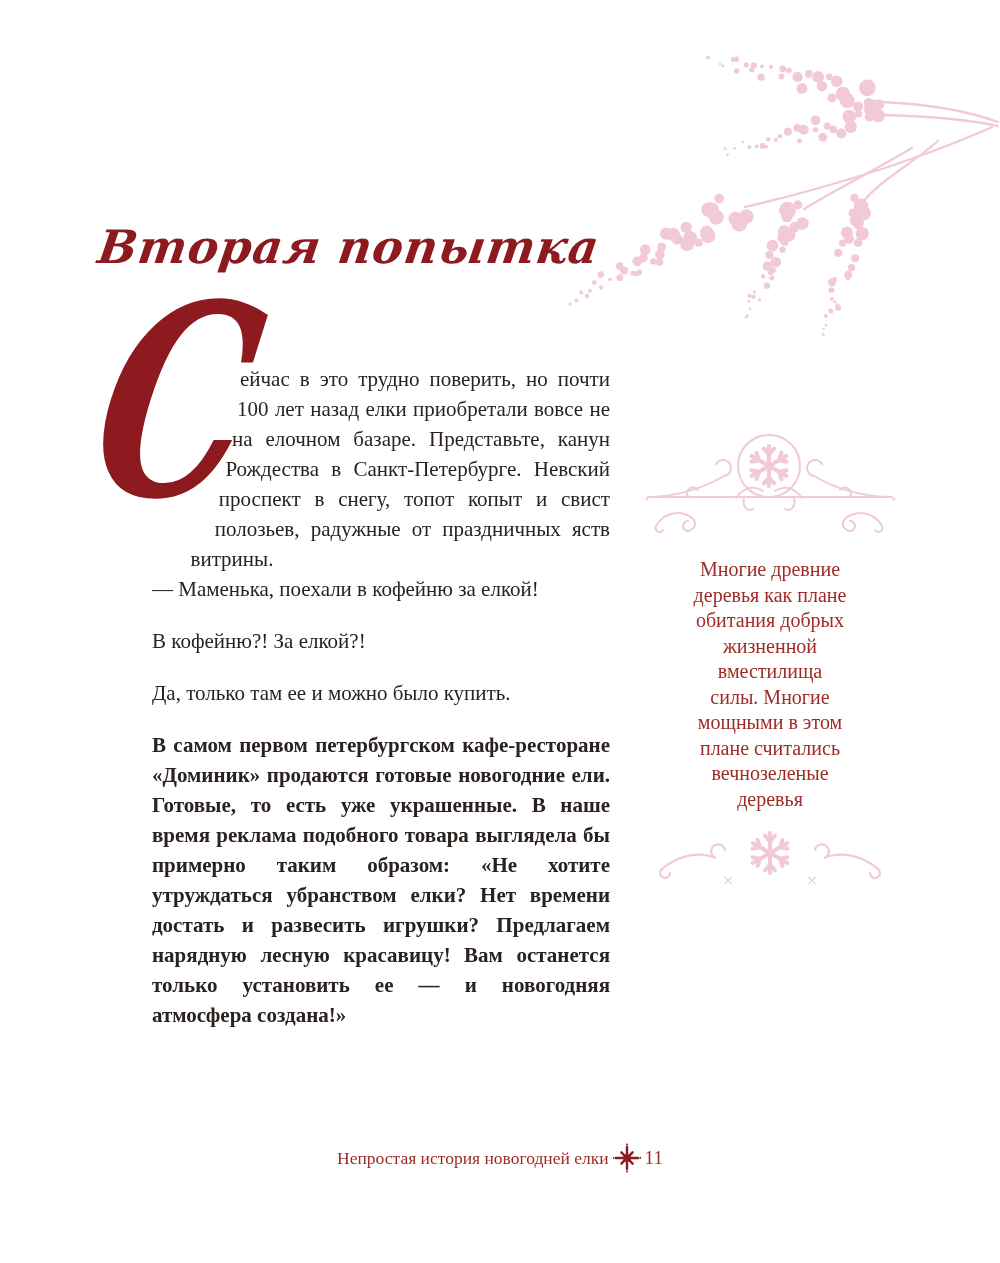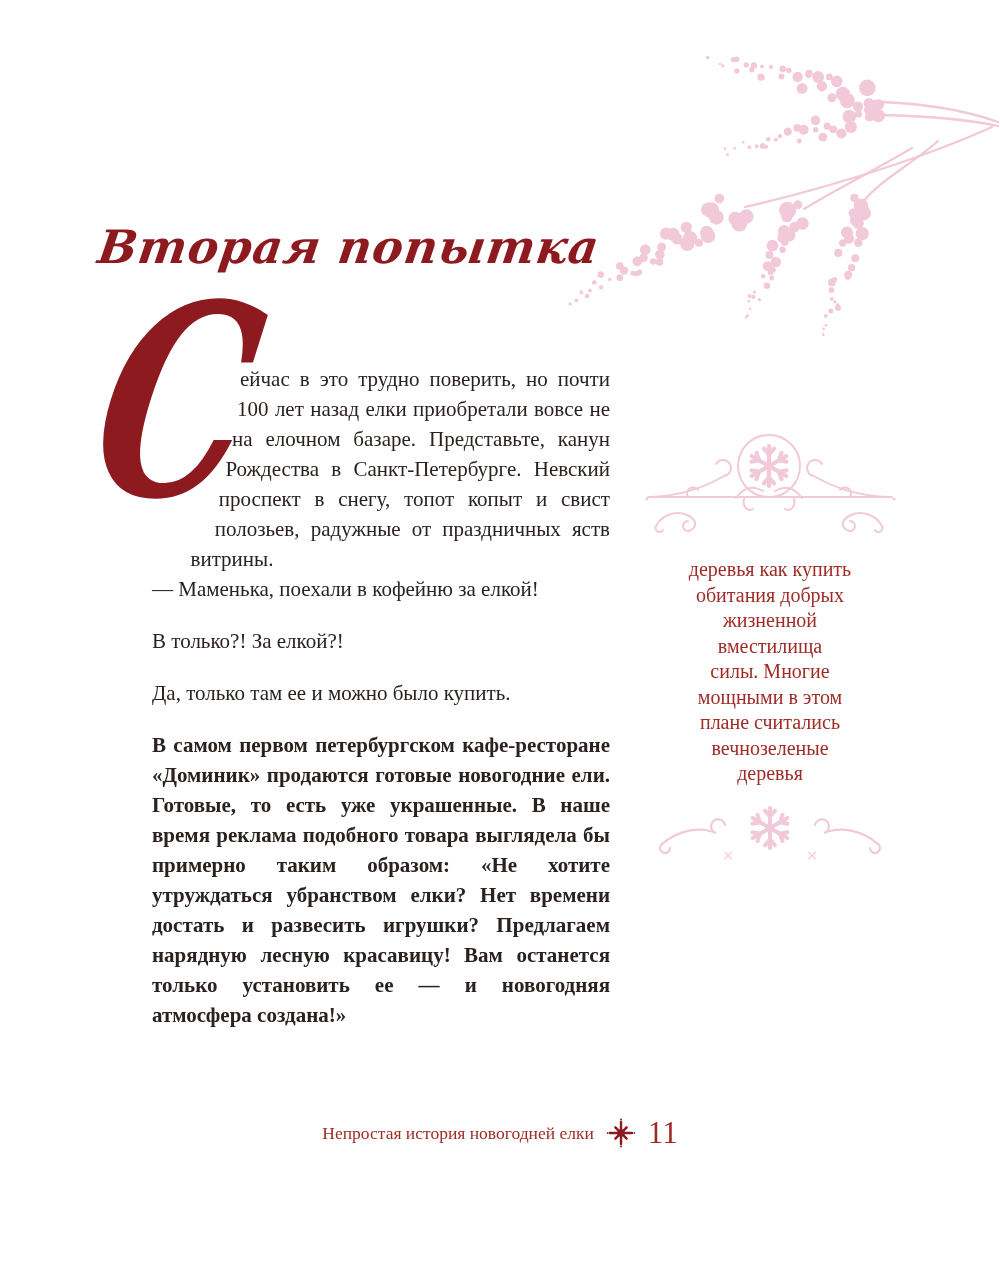--- a/index.html
+++ b/index.html
@@ -34,24 +34,24 @@
   .dialogue:last-of-type{margin-bottom:14px !important;}
   .closing{text-align:justify;font-weight:bold;}
 
   
   .side-col{position:absolute;left:644px;top:420px;width:252px;text-align:center;}
   .side-col svg{display:block;}
   .side-text{margin-top:22px;font-size:20px;line-height:25.5px;color:#9e2b25;}
   #orn-bottom{margin-top:17px;}
 
   
-  .footer{position:absolute;left:0;top:1115px;width:1000px;
-          display:flex;align-items:center;justify-content:center;gap:13px;}
+  .footer{position:absolute;left:0;top:1143px;width:1000px;
+          display:flex;align-items:center;justify-content:center;gap:4px;}
   .running-title{font-size:17.5px;color:#9e2b25;}
-  .page-number{font-size:31px;color:#9e2b25;}
+  .page-number{font-size:19px;color:#9e2b25;}
 
   
   #branch{position:absolute;left:540px;top:20px;}
 </style>
 </head>
 <body>
 
 <div class="page">
 
   <svg id="branch" width="460" height="340" viewBox="0 0 460 340">
@@ -220,21 +220,21 @@
       <circle cx="323.6242138886172" cy="193.11682316162705" r="7.328609970386066" fill="#f1c9d8"></circle>
       <circle cx="320.9924699600677" cy="185.93712402913263" r="7.39178435470692" fill="#f1c9d8"></circle>
       <circle cx="314.3823537174589" cy="177.91220064848872" r="4.078579127788544" fill="#f1c9d8"></circle>
     </svg>
 
   <h1 class="chapter-title">Вторая попытка</h1>
 
   <div class="main-col">
     <p class="opening"><span class="cap-shape"></span><span class="drop-cap">С</span><span>ейчас в это трудно поверить, но почти 100 лет назад елки приобретали вовсе не на елочном базаре. Представьте, канун Рождества в Санкт-Петербурге. Невский проспект в снегу, топот копыт и свист полозьев, радужные от праздничных яств витрины.</span></p>
     <p class="dialogue">—  Маменька, поехали в кофейню за елкой!</p>
-    <p class="dialogue">В только?! За елкой?!</p>
+    <p class="dialogue">В кофейню?! За елкой?!</p>
     <p class="dialogue">Да, только там ее и можно было купить.</p>
     <p class="closing">В самом первом петербургском кафе-ресторане «Доминик» продаются готовые новогодние ели. Готовые, то есть уже украшенные. В наше время реклама подобного товара выглядела бы примерно таким образом: «Не хотите утруждаться убранством елки? Нет времени достать и развесить игрушки? Предлагаем нарядную лесную красавицу! Вам останется только установить ее — и новогодняя атмосфера создана!»</p>
   </div>
 
   <aside class="side-col">
     <svg id="orn-top" width="252" height="115" viewBox="0 0 252 115">
         <g stroke="#f1c9d8" stroke-width="2" fill="none" stroke-linecap="round">
           <circle cx="125" cy="46" r="31"></circle>
           <path d="M4,77 H248"></path>
         </g>
@@ -276,21 +276,22 @@
             <path d="M6,77 C34,76 58,69 80,56 a8,8 0 1 0 -8,-12"></path>
             <path d="M44,77 a6,6 0 1 1 10,-7"></path>
             <path d="M92,78 c8,-11 18,-13 27,-7"></path>
             <path d="M100,79 c-2,8 4,13 9,10"></path>
             <path d="M12,106 C18,95 32,90 43,95 C52,99 54,106 47,110 a5,5 0 1 1 -3,-9"></path>
             <path d="M12,106 a4,4 0 1 0 7,4"></path>
           </g>
         </g>
       </svg>
     <div class="side-text">
-      <div>деревья как купить</div>
+      <div>Многие древние</div>
+      <div>деревья как плане</div>
       <div>обитания добрых</div>
       <div>жизненной</div>
       <div>вместилища</div>
       <div>силы. Многие</div>
       <div>мощными в этом</div>
       <div>плане считались</div>
       <div>вечнозеленые</div>
       <div>деревья</div>
     </div>
     <svg id="orn-bottom" width="252" height="62" viewBox="0 0 252 62">

